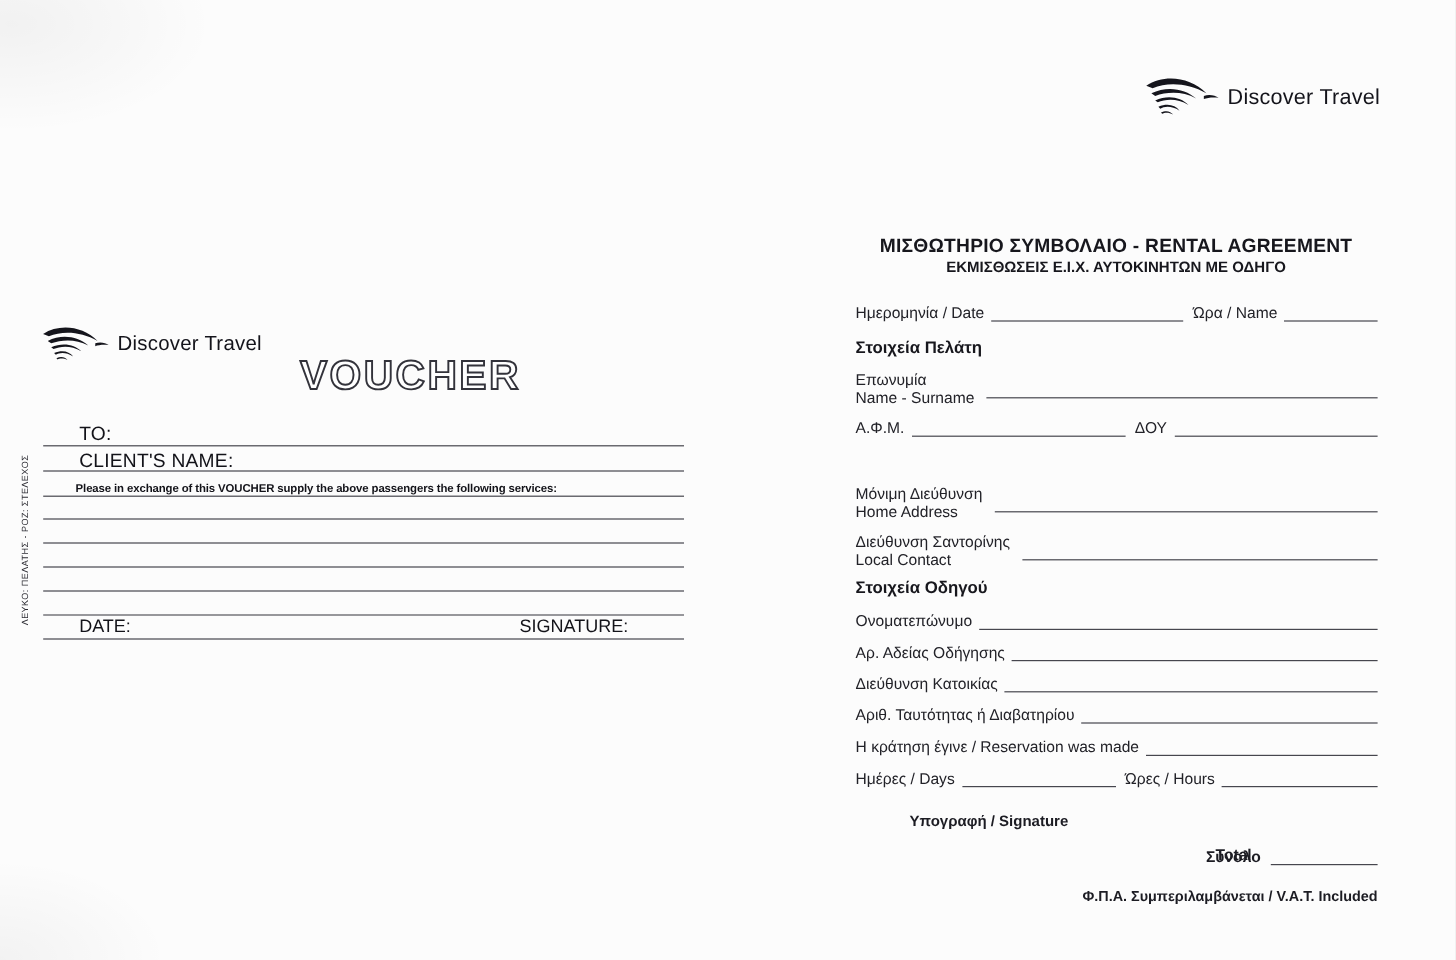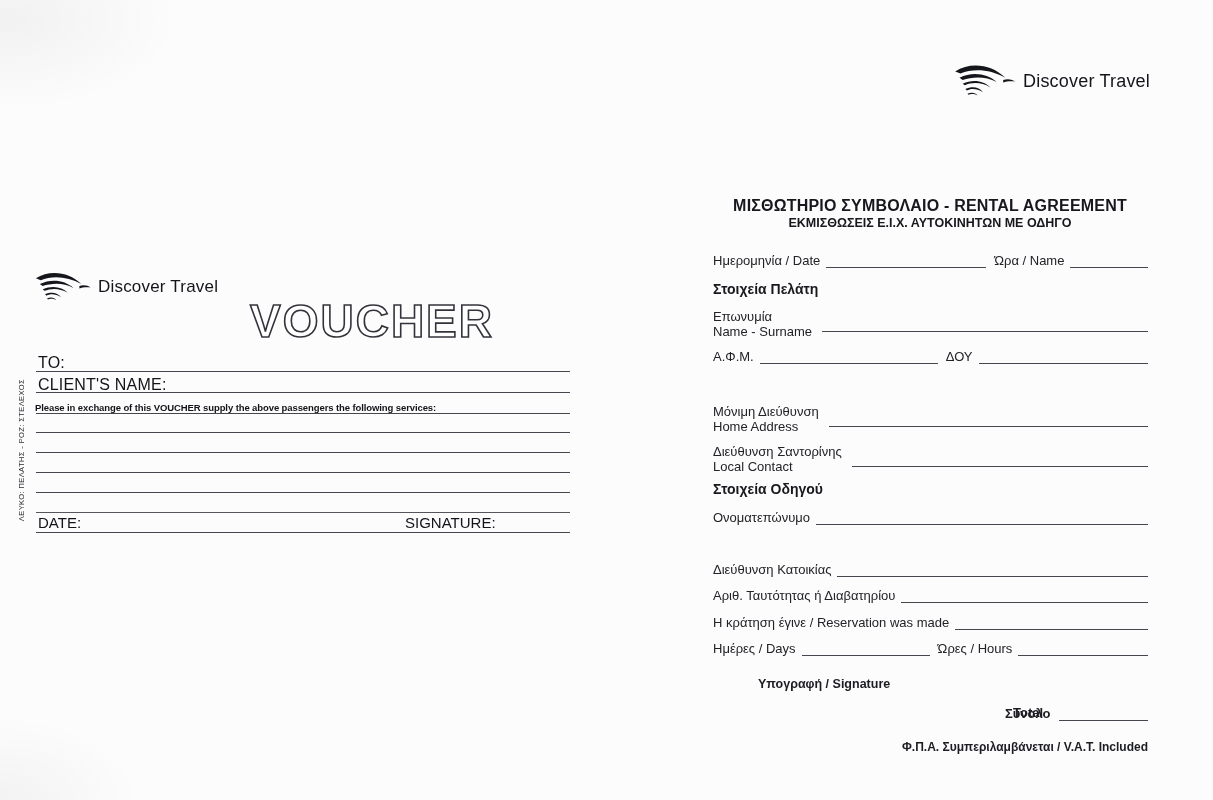--- a/index.html
+++ b/index.html
@@ -14,32 +14,32 @@
   }
   
   .logo { position:absolute; display:flex; align-items:center; gap:7px; }
   .logo svg { display:block; }
   .logo-text { font-size:18px; color:#14141b; letter-spacing:0.2px; white-space:nowrap;text-align:center; }
   .header-logo { left:952px; top:58px; }
   .voucher-logo { left:33px; top:266px; }
   
   .voucher-title {
     position:absolute; left:250px; top:294px;
-    font-size:46px; font-weight:bold; letter-spacing:2px;
+    font-size:34px; font-weight:bold; letter-spacing:2px;
     color:#fff; -webkit-text-stroke:1.6px #33333b;
   }
   @supports not (-webkit-text-stroke: 1px black) {
     .voucher-title { color:#33333b; }
   }
   .side-note {
     position:absolute; left:21px; top:450px;
     transform:translate(-50%,-50%) rotate(-90deg);
     white-space:nowrap; font-size:7.5px; letter-spacing:0.4px; color:#2c2c33;
   }
-  .l-label { position:absolute; white-space:nowrap; color:#131319; }
+  .l-label { position:absolute; white-space:nowrap; color:#131319;margin-left:28px; }
   .lbl-to, .lbl-client { left:38px; font-size:16px; letter-spacing:0.2px; }
   .lbl-to { top:354px; }
   .lbl-client { top:376px;text-align:right; }
   .lbl-please { left:35px; top:402px; font-size:9.5px; font-weight:bold; letter-spacing:-0.1px; }
   .lbl-date { left:38px; top:514px; font-size:15px; }
   .lbl-signature { left:405px; top:514px; font-size:15px; }
   .hline { position:absolute; left:36px; width:534px; height:0; border-top:1px solid #46464e; }
   .hline.sep { border-top:1.6px solid #55555c; }
   
   .agreement-title {
@@ -165,20 +165,24 @@
     <span class="a-line grow"></span>
   </div>
 
   <div class="a-heading" style="top:481px">Στοιχεία Οδηγού</div>
 
   <div class="a-row" style="top:510px">
     <span class="lbl">Ονοματεπώνυμο</span>
     <span class="a-line grow"></span>
   </div>
 
+  <div class="a-row" style="top:536px">
+    <span class="lbl">Αρ. Αδείας Οδήγησης</span>
+    <span class="a-line grow"></span>
+  </div>
 
   <div class="a-row" style="top:562px">
     <span class="lbl">Διεύθυνση Κατοικίας</span>
     <span class="a-line grow"></span>
   </div>
 
   <div class="a-row" style="top:588px">
     <span class="lbl">Αριθ. Ταυτότητας ή Διαβατηρίου</span>
     <span class="a-line grow"></span>
   </div>

